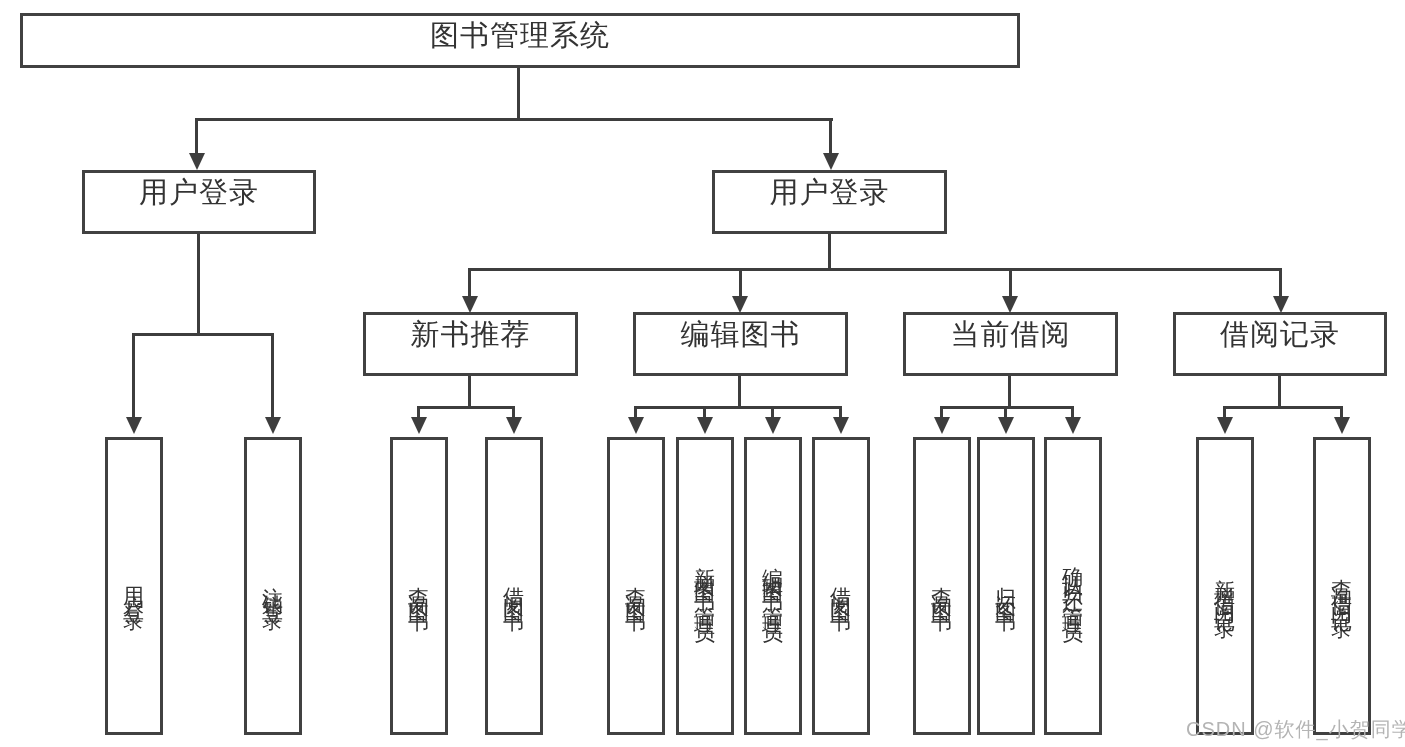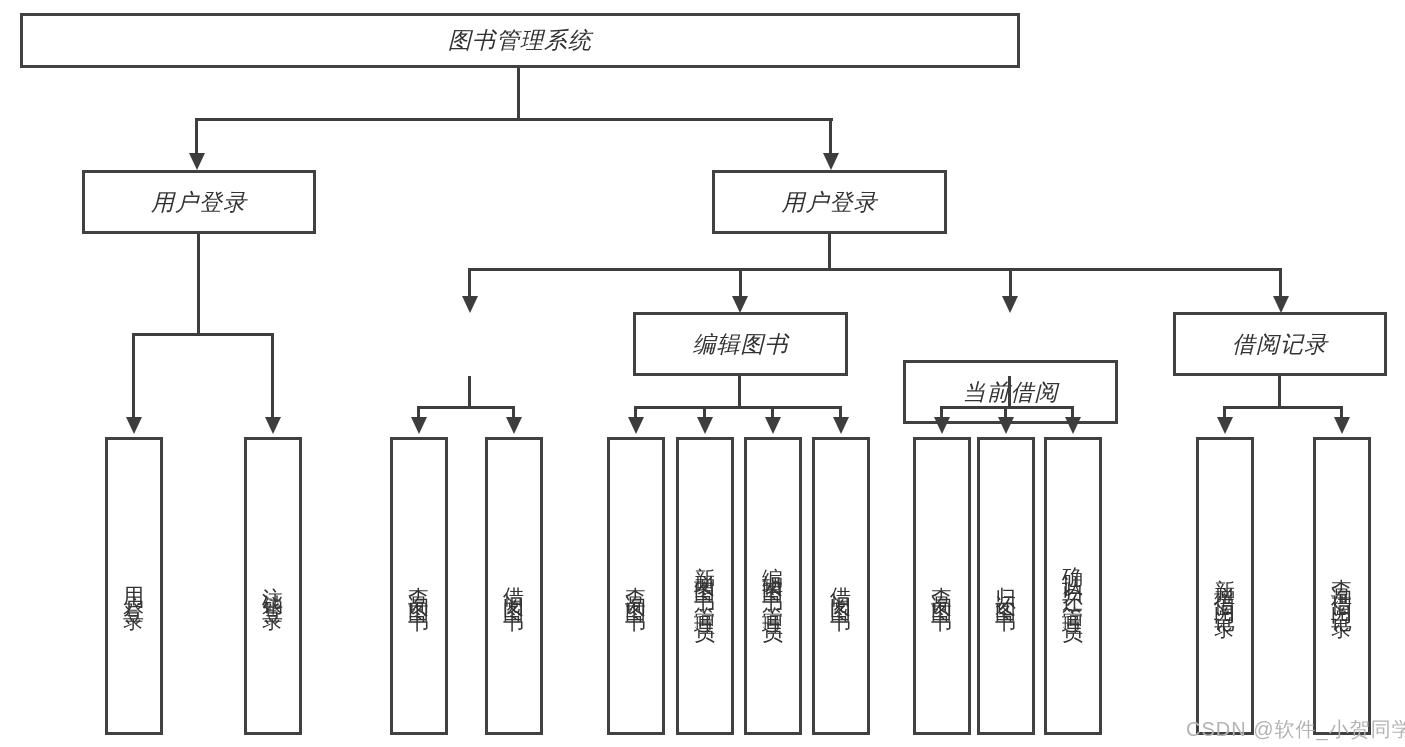--- a/index.html
+++ b/index.html
@@ -16,32 +16,31 @@
     position:relative;
     width:1405px;height:747px;
     background:var(--bg);
     overflow:hidden;
   }
   
   .box{
     position:absolute;
     border:3px solid var(--border);
     background:var(--bg);
-    display:flex;align-items:center;justify-content:center;
-    font-size:23px;
+    display:flex;align-items:flex-start;justify-content:center;
+    font-size:29px;
     color:var(--text);
     letter-spacing:1px;
-    font-style:italic;
   }
   .b-root  {left:20px;  top:13px;  width:1000px;height:55px;}
   .b-login {left:82px;  top:170px; width:234px; height:64px;}
   .b-mgmt  {left:712px; top:170px; width:235px; height:64px;}
   .b-g0    {left:363px; top:312px; width:215px; height:64px;}
   .b-g1    {left:633px; top:312px; width:215px; height:64px;}
-  .b-g2    {left:903px; top:312px; width:215px; height:64px;margin-top:48px;}
+  .b-g2    {left:903px; top:312px; width:215px; height:64px;}
   .b-g3    {left:1173px;top:312px; width:214px; height:64px;}
   
   .leaf{
     position:absolute;
     top:437px;height:298px;width:58px;
     border:3px solid var(--border);
     background:var(--bg);
     display:flex;align-items:center;justify-content:center;
   }
   .leaf span{
@@ -113,20 +112,23 @@
   <div class="hline" style="left:468px;top:268px;width:814px;"></div>
   <div class="vline" style="left:468px;top:270px;height:26px;"></div>
   <div class="vline" style="left:739px;top:270px;height:26px;"></div>
   <div class="vline" style="left:1009px;top:270px;height:26px;"></div>
   <div class="vline" style="left:1279px;top:270px;height:26px;"></div>
   <div class="arrow" style="left:462px;top:296px;"></div>
   <div class="arrow" style="left:732px;top:296px;"></div>
   <div class="arrow" style="left:1002px;top:296px;"></div>
   <div class="arrow" style="left:1273px;top:296px;"></div>
 
+  <div class="box b-g0">
+    <span>新书推荐</span>
+  </div>
   <div class="box b-g1">
     <span>编辑图书</span>
   </div>
   <div class="box b-g2">
     <span>当前借阅</span>
   </div>
   <div class="box b-g3">
     <span>借阅记录</span>
   </div>
 

